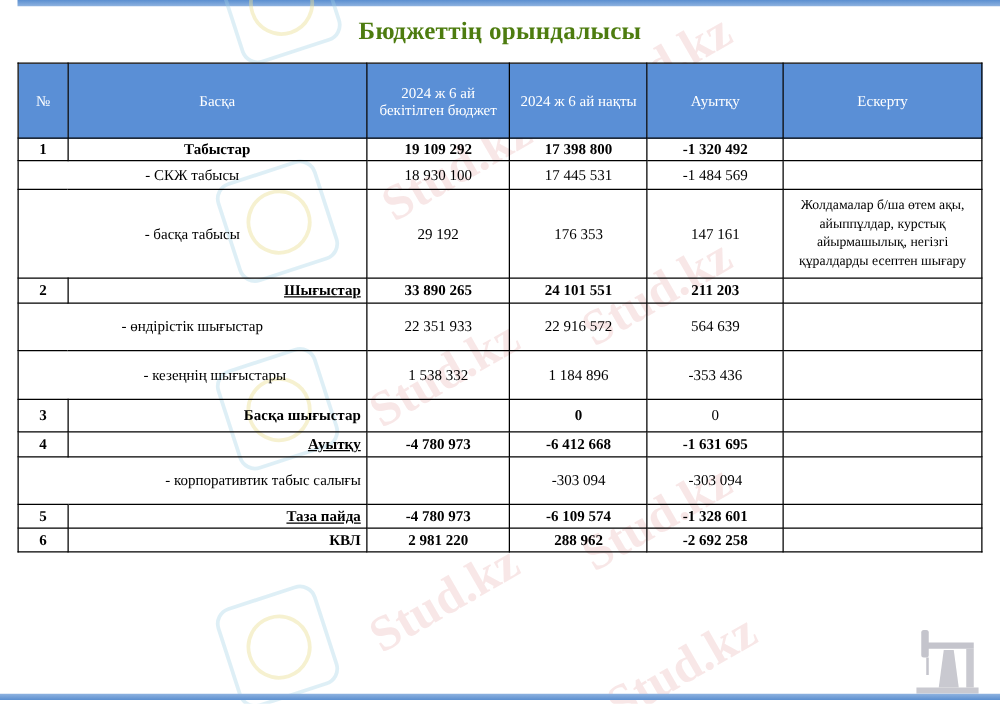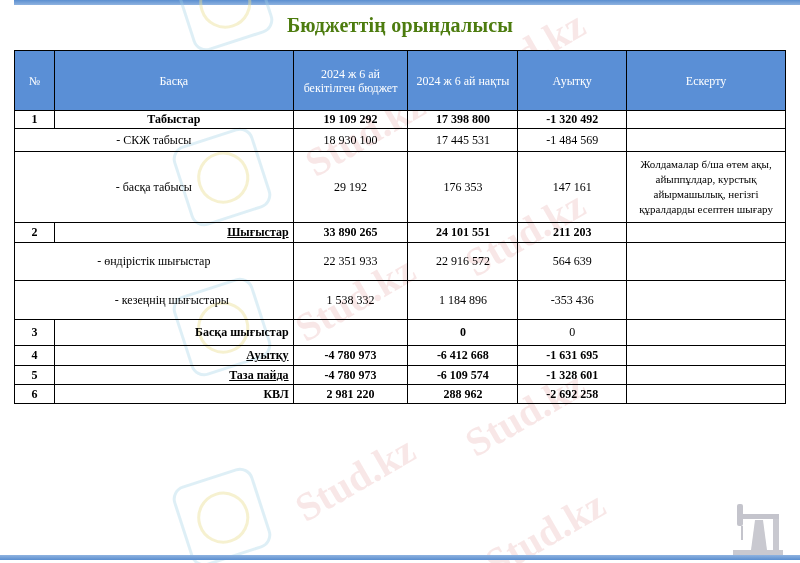--- a/index.html
+++ b/index.html
@@ -119,20 +119,28 @@
       <td></td>
     </tr>
     <tr style="height:20px" class="b">
       <td>4</td>
       <td class="left u">Ауытқу</td>
       <td>-4 780 973</td>
       <td>-6 412 668</td>
       <td>-1 631 695</td>
       <td></td>
     </tr>
+    <tr style="height:38px">
+      <td style="border-right:none"></td>
+      <td class="left" style="border-left:none">- корпоративтик табыс салығы</td>
+      <td></td>
+      <td>-303 094</td>
+      <td>-303 094</td>
+      <td></td>
+    </tr>
     <tr style="height:19px" class="b">
       <td>5</td>
       <td class="left u">Таза пайда</td>
       <td>-4 780 973</td>
       <td>-6 109 574</td>
       <td>-1 328 601</td>
       <td></td>
     </tr>
     <tr style="height:19px" class="b">
       <td>6</td>

